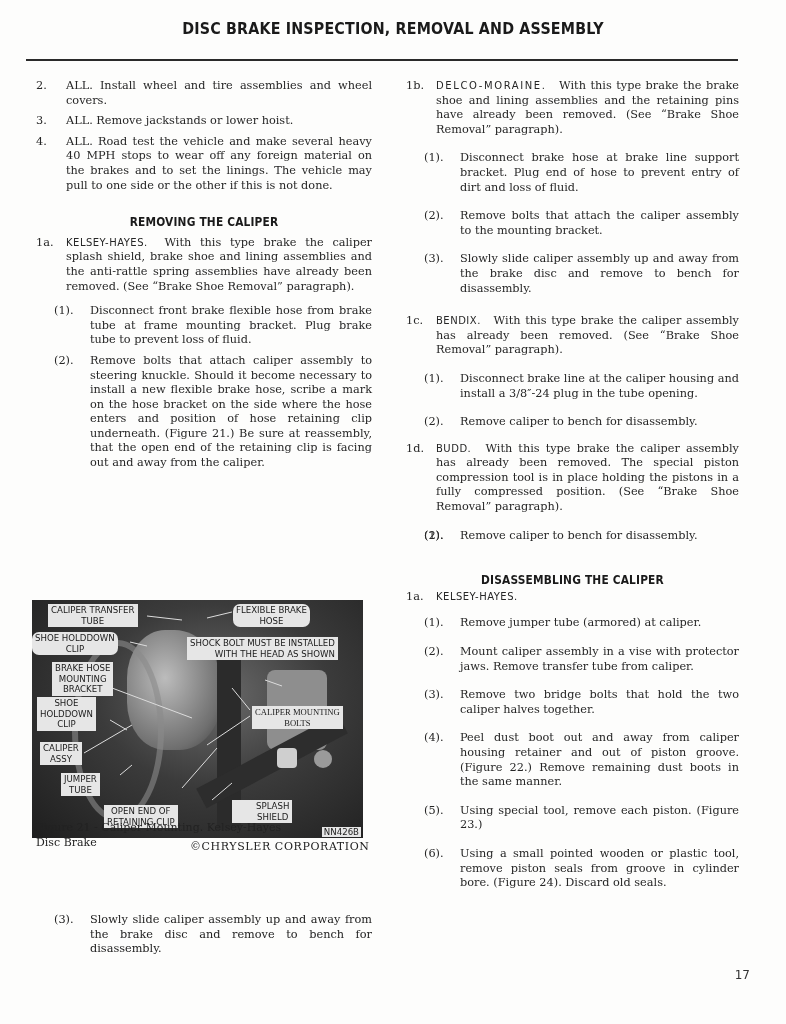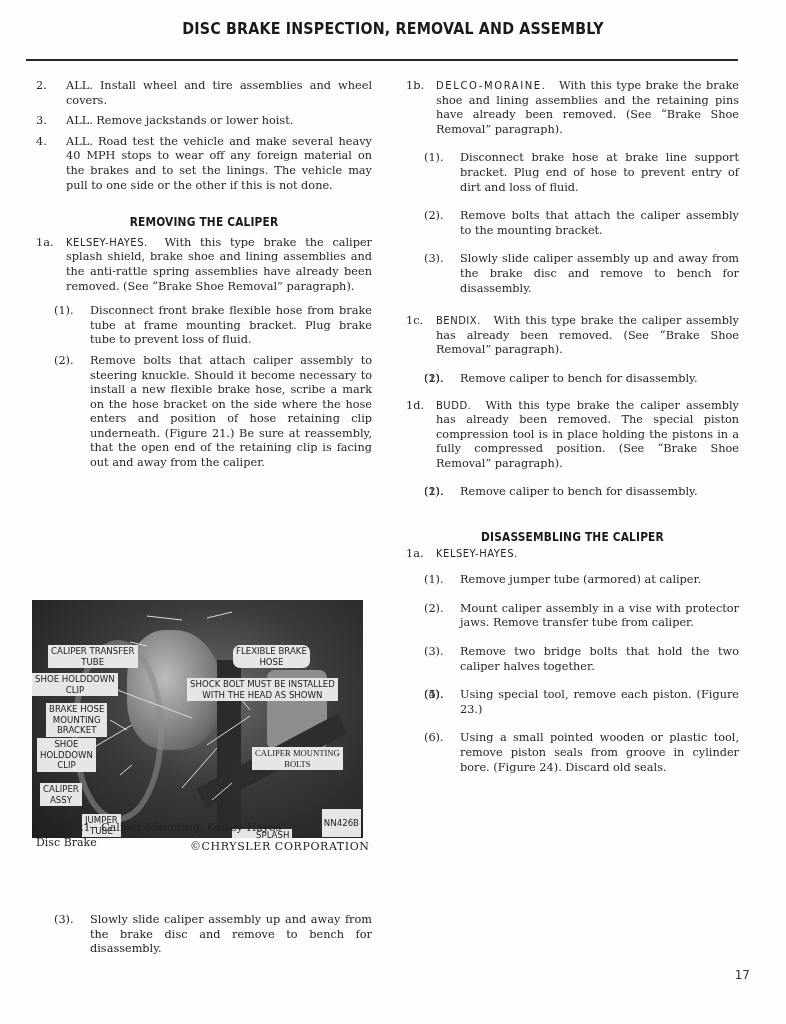--- a/index.html
+++ b/index.html
@@ -35,25 +35,25 @@
   .para { text-align: justify; margin: 0 0 14px 0; }
   .figure {
     position: absolute; left: 32px; top: 600px; width: 331px; height: 238px;
     background: radial-gradient(ellipse at 55% 40%, #6b6b6b 0%, #3b3b3b 45%, #1e1e1e 100%);
     overflow: hidden;
   }
   .fig-shape { position: absolute; }
   .lbl {
     position: absolute; background: #e6e6e6; color: #1a1a1a;
     font-family: "DejaVu Sans", sans-serif; font-size: 8.6px; line-height: 10.5px;
-    text-align: center; padding: 1px 3px; white-space: pre-line; margin-top: 41px;
+    text-align: center; padding: 1px 3px; white-space: pre-line;
   }
   .figcode {
     position: absolute; right: 2px; bottom: 1px; background: #e6e6e6;
-    font-family: "DejaVu Sans", sans-serif; font-size: 8.6px; padding: 9px 2px;
+    font-family: "DejaVu Sans", sans-serif; font-size: 8.6px; padding: 0 2px;
   }
   .credit { position: absolute; left: 190px; top: 840px; font-size: 11px; letter-spacing: 0.6px; }
   .caption { position: absolute; left: 36px; width: 336px; top: 821px; text-align: left; font-size: 11px; line-height: 14.6px; }
   .col-left-bottom { position: absolute; left: 36px; width: 336px; top: 913px; font-size: 11.3px; line-height: 14.6px; }
   .page-number { position: absolute; right: 36px; top: 968px; font-family: "DejaVu Sans", sans-serif; font-size: 12px; color: #333; }
   svg.lines { position: absolute; left: 0; top: 0; }
 </style>
 </head>
 <body>
 
@@ -114,37 +114,37 @@
       <line x1="88" y1="175" x2="100" y2="165"></line>
       <line x1="150" y1="188" x2="185" y2="148"></line>
       <line x1="200" y1="183" x2="180" y2="200"></line>
     </g>
   </svg>
 
   <div class="lbl" style="left:16px;top:4px;">CALIPER TRANSFER
 TUBE</div>
   <div class="lbl" style="left:201px;top:4px;border-radius:7px;">FLEXIBLE BRAKE
 HOSE</div>
-  <div class="lbl" style="left:0;top:32px;">SHOE HOLDDOWN
+  <div class="lbl" style="left:0;top:32px;border-radius:7px;">SHOE HOLDDOWN
 CLIP</div>
-  <div class="lbl" style="left:155px;top:37px;text-align:center;">SHOCK BOLT MUST BE INSTALLED
+  <div class="lbl" style="left:155px;top:37px;text-align:right;">SHOCK BOLT MUST BE INSTALLED
 WITH THE HEAD AS SHOWN</div>
-  <div class="lbl" style="left:14px;top:62px;">BRAKE HOSE
+  <div class="lbl" style="left:20px;top:62px;">BRAKE HOSE
 MOUNTING
 BRACKET</div>
   <div class="lbl" style="left:5px;top:97px;">SHOE
 HOLDDOWN
 CLIP</div>
   <div class="lbl" style="left:220px;top:106px;font-family:Liberation Serif, serif;">CALIPER MOUNTING
 BOLTS</div>
   <div class="lbl" style="left:8px;top:142px;">CALIPER
 ASSY</div>
-  <div class="lbl" style="left:50px;top:173px;text-align:center;">JUMPER
+  <div class="lbl" style="left:29px;top:173px;text-align:center;">JUMPER
 TUBE</div>
-  <div class="lbl" style="left:200px;top:188px;padding-left:24px;">SPLASH
+  <div class="lbl" style="left:200px;top:200px;padding-left:24px;">SPLASH
 SHIELD</div>
   <div class="lbl" style="left:72px;top:205px;">OPEN END OF
 RETAINING CLIP</div>
   <div class="figcode">NN426B</div>
 </div>
 
 <div class="credit">©CHRYSLER CORPORATION</div>
 <div class="caption">
   <div>Figure 21 - Caliper Mounting. Kelsey-Hayes</div>
   <div>Disc Brake</div>
@@ -176,20 +176,21 @@
     <span>Slowly slide caliper assembly up and away from the brake disc and remove to bench for disassembly.</span>
   </div>
 
   <div class="item" style="margin-top:18px;">
     <span class="num">1c.</span>
     <span class="brand">BENDIX.</span>
     <span>With this type brake the caliper assembly has already been removed. (See “Brake Shoe Removal” paragraph).</span>
   </div>
   <div class="sub" style="margin-top:14px;margin-bottom:14px;">
     <span class="num">(1).</span>
+    <span>Disconnect brake line at the caliper housing and install a 3/8″-24 plug in the tube opening.</span>
   </div>
   <div class="sub" style="margin-bottom:12px;">
     <span class="num">(2).</span>
     <span>Remove caliper to bench for disassembly.</span>
   </div>
 
   <div class="item">
     <span class="num">1d.</span>
     <span class="brand">BUDD.</span>
     <span>With this type brake the caliper assembly has already been removed. The special piston compression tool is in place holding the pistons in a fully compressed position. (See “Brake Shoe Removal” paragraph).</span>
@@ -214,20 +215,21 @@
   <div class="sub" style="margin-bottom:14px;">
     <span class="num">(2).</span>
     <span>Mount caliper assembly in a vise with protector jaws. Remove transfer tube from caliper.</span>
   </div>
   <div class="sub" style="margin-bottom:14px;">
     <span class="num">(3).</span>
     <span>Remove two bridge bolts that hold the two caliper halves together.</span>
   </div>
   <div class="sub" style="margin-bottom:14px;">
     <span class="num">(4).</span>
+    <span>Peel dust boot out and away from caliper housing retainer and out of piston groove. (Figure 22.) Remove remaining dust boots in the same manner.</span>
   </div>
   <div class="sub" style="margin-bottom:14px;">
     <span class="num">(5).</span>
     <span>Using special tool, remove each piston. (Figure 23.)</span>
   </div>
   <div class="sub">
     <span class="num">(6).</span>
     <span>Using a small pointed wooden or plastic tool, remove piston seals from groove in cylinder bore. (Figure 24). Discard old seals.</span>
   </div>
 </div>

